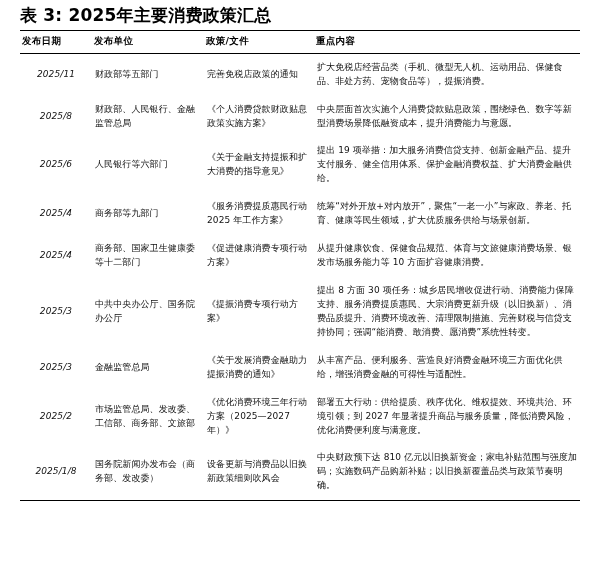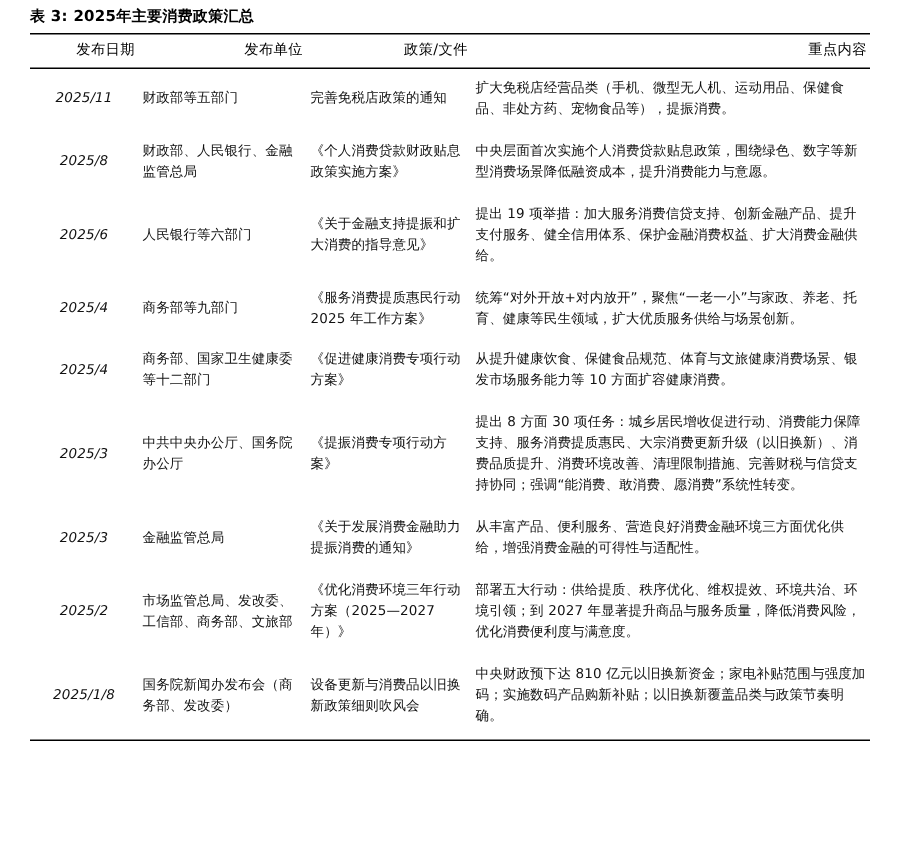--- a/index.html
+++ b/index.html
@@ -18,41 +18,41 @@
   .page {
     position: relative;
     width: 600px;
     height: 567px;
     box-sizing: border-box;
     padding: 0 20px;
   }
 
   
   .table-caption {
-    font-size: 10px;
+    font-size: 17px;
     font-weight: bold;
     line-height: 1.1;
     letter-spacing: 0.2px;
     padding: 6px 0 5px 0;
     color: #000;
     white-space: nowrap;
   }
 
   
   table.policy-table {
     width: 560px;
     border-collapse: collapse;
     table-layout: fixed;
     font-size: 9px;
   }
 
   table.policy-table thead th {
-    font-weight: normal;
+    font-weight: bold;
     font-size: 9.5px;
-    text-align: right;
+    text-align: left;
     padding: 4px 2px 5px 2px;
     border-top: 1.6px solid #000;
     border-bottom: 1.1px solid #000;
     color: #000;
     vertical-align: middle;
     letter-spacing: 0.3px;
   }
 
   table.policy-table tbody td {
     padding: 7px 3px 7px 3px;

